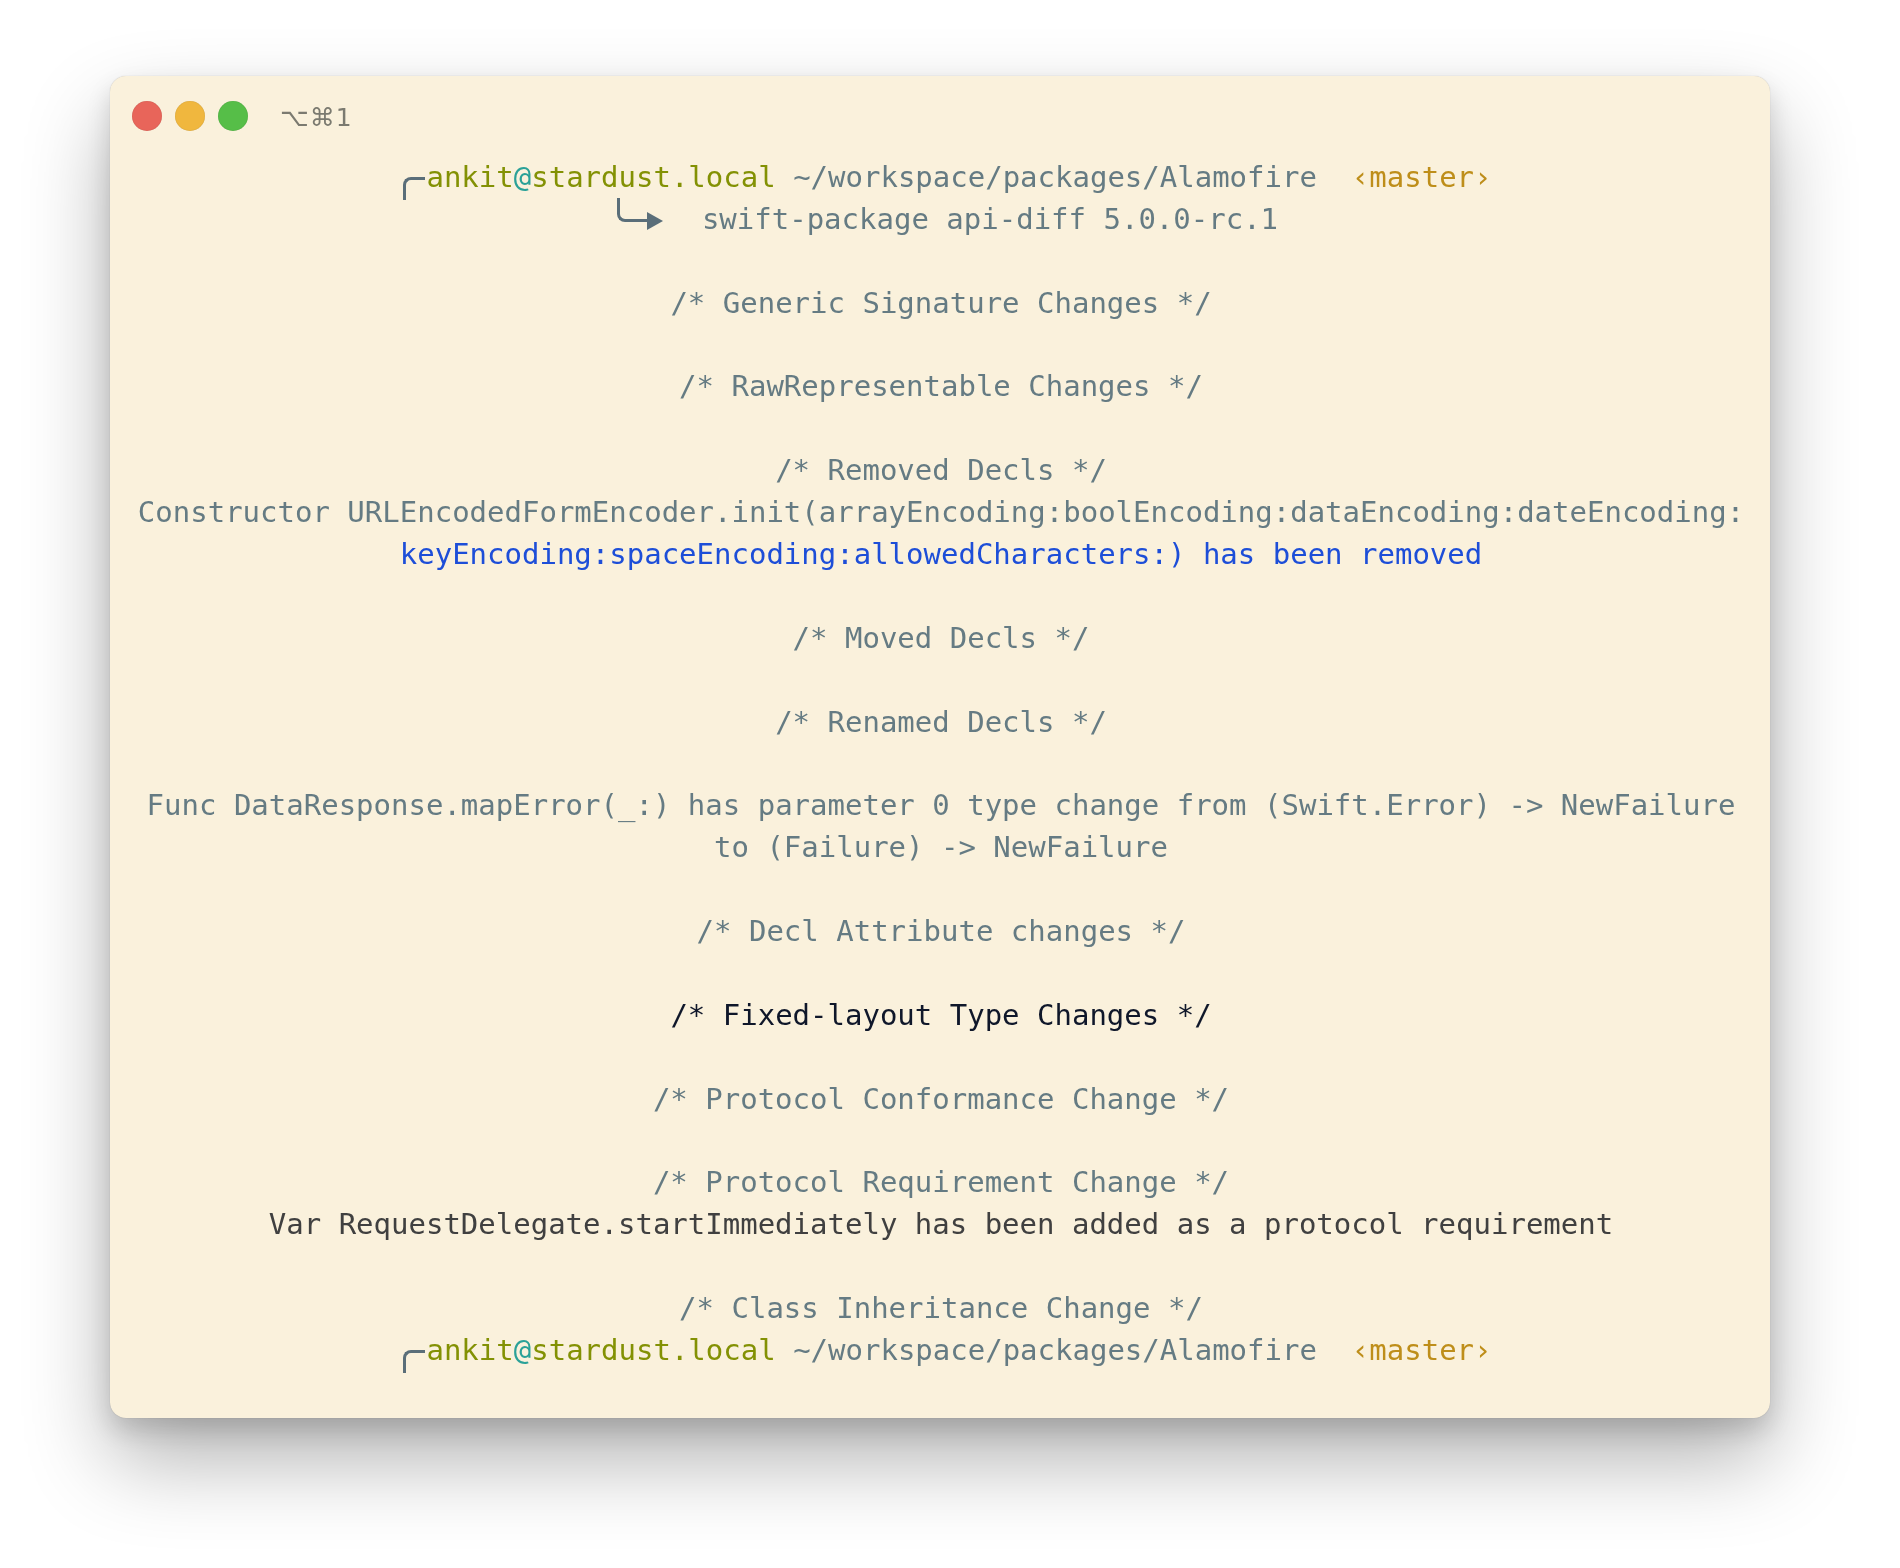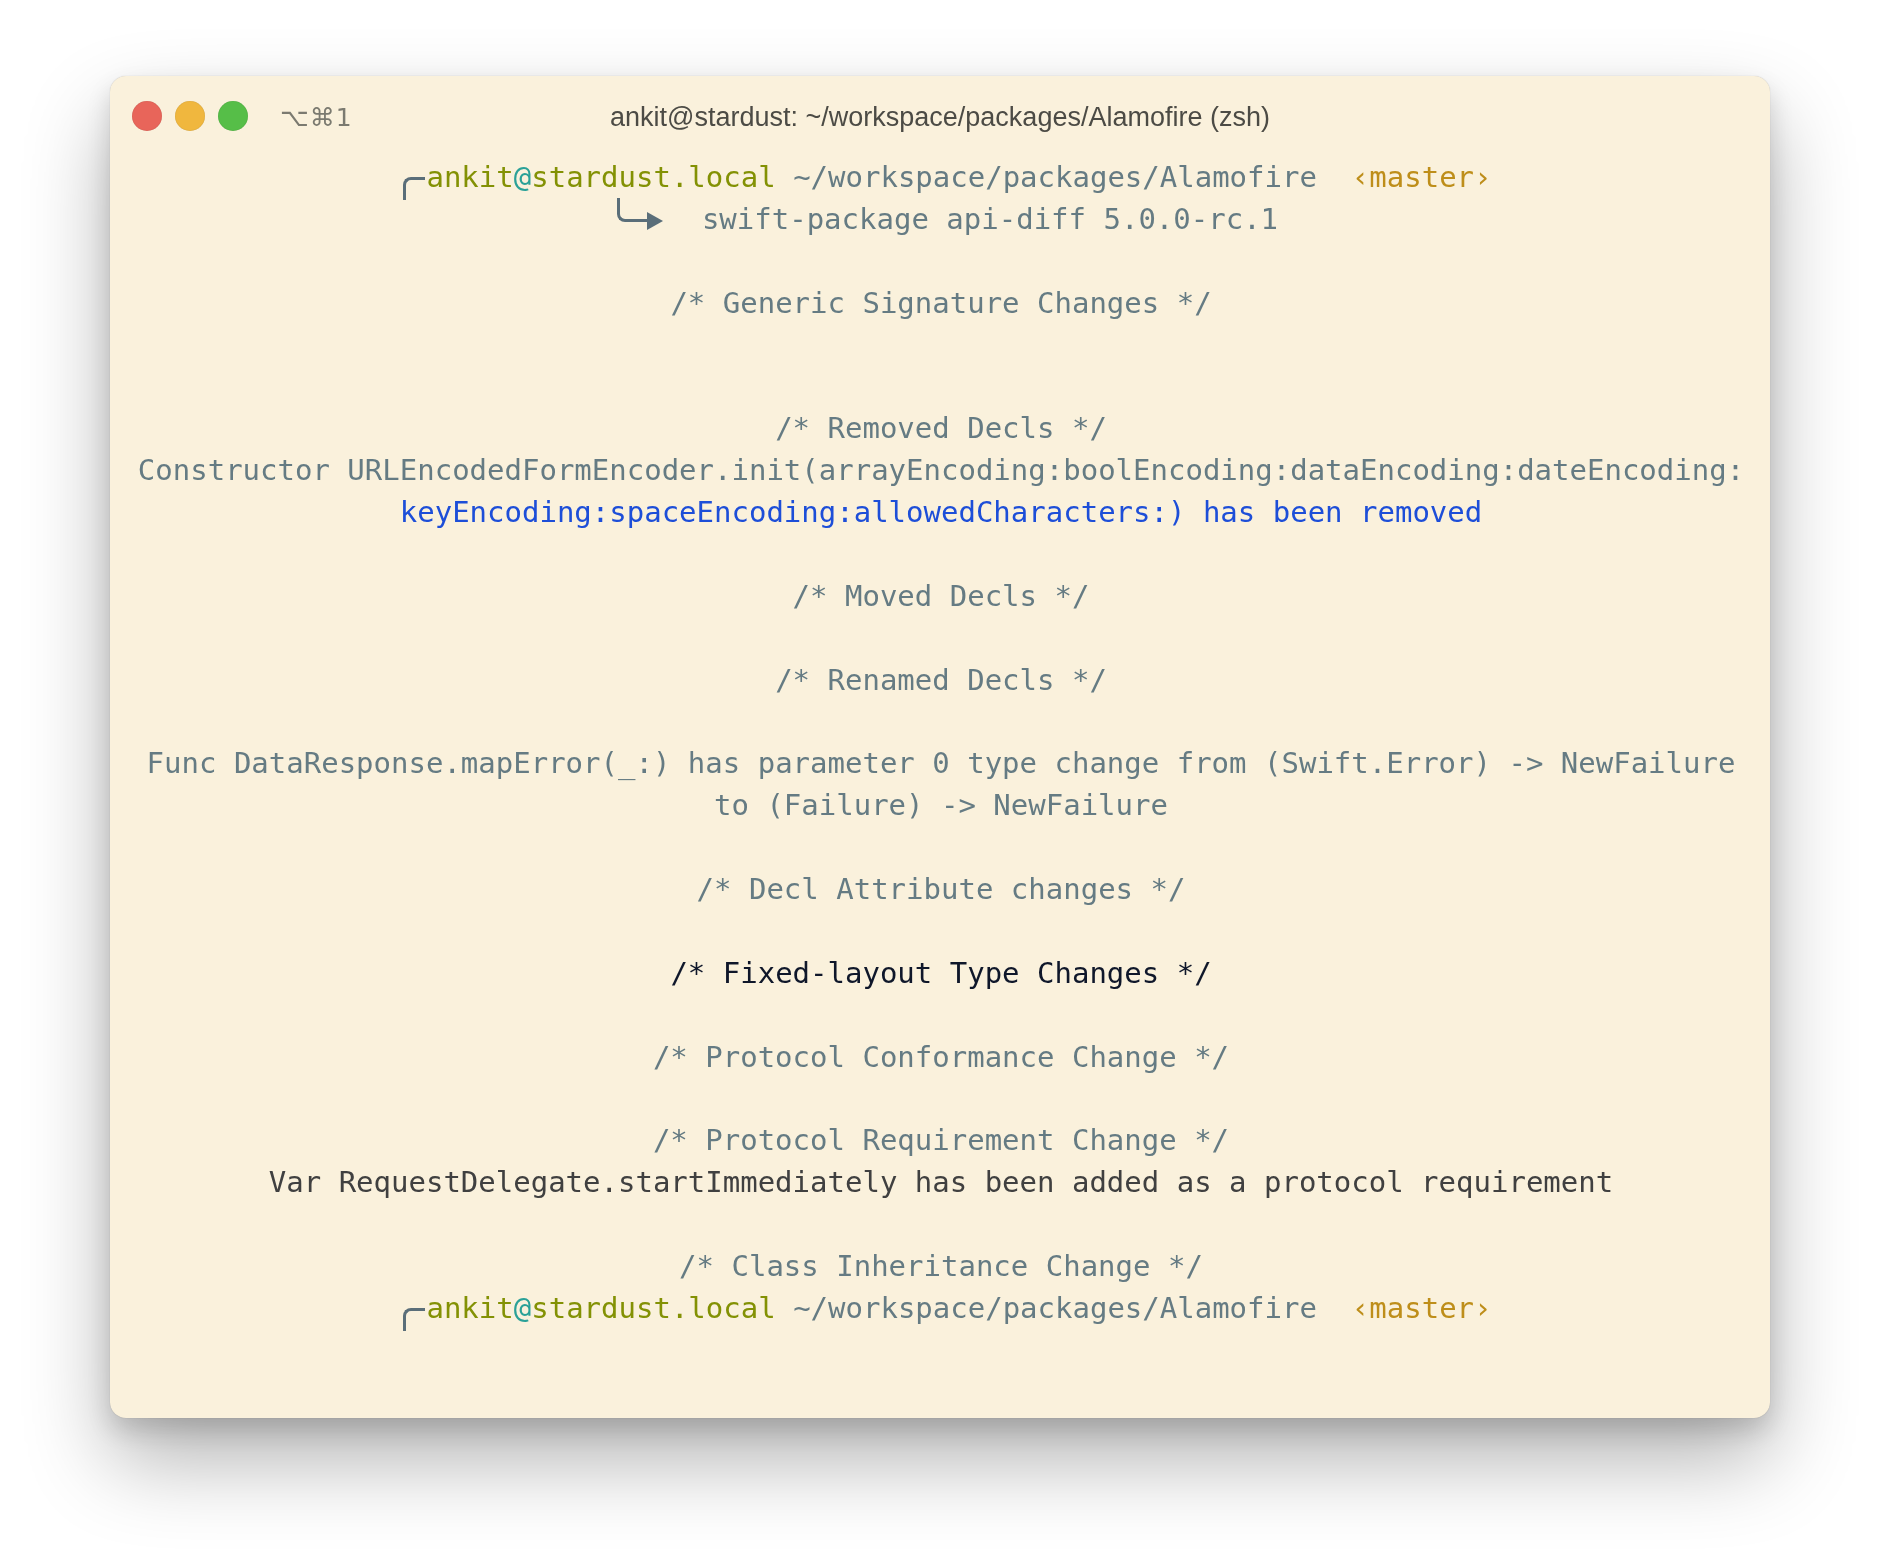--- a/index.html
+++ b/index.html
@@ -138,28 +138,28 @@
 <body>
 
 <div class="window">
   <div class="titlebar">
     <div class="lights">
       <div class="light" style="background: rgb(232, 101, 90);"></div>
       <div class="light" style="background: rgb(240, 183, 62);"></div>
       <div class="light" style="background: rgb(86, 190, 72);"></div>
     </div>
     <div class="shortcut">⌥⌘1</div>
-    <div class="titlebar-title">ankit@stardust: ~/workspace/packages/Alamofire (zsh)</div>
   </div>
   <div class="screen">
       <div class="line"><span class="corner-top"></span><span class="seg" style="color: rgb(131, 145, 4);">ankit</span><span class="seg" style="color: rgb(42, 161, 152);">@</span><span class="seg" style="color: rgb(131, 145, 4);">stardust.local</span><span class="seg" style="color: rgb(101, 123, 131);"> ~/workspace/packages/Alamofire</span><span class="seg" style="color: rgb(101, 123, 131);">  </span><span class="seg" style="color: rgb(190, 142, 26);">‹master›</span></div>
       <div class="line"><span class="corner-cmd"></span><span class="seg" style="color: rgb(101, 123, 131);">swift-package api-diff 5.0.0-rc.1</span></div>
       <div class="line"></div>
       <div class="line"><span class="seg" style="color: rgb(101, 123, 131);">/* Generic Signature Changes */</span></div>
       <div class="line"></div>
+      <div class="line"><span class="seg" style="color: rgb(101, 123, 131);">/* RawRepresentable Changes */</span></div>
       <div class="line"></div>
       <div class="line"><span class="seg" style="color: rgb(101, 123, 131);">/* Removed Decls */</span></div>
       <div class="line"><span class="seg" style="color: rgb(101, 123, 131);">Constructor URLEncodedFormEncoder.init(arrayEncoding:boolEncoding:dataEncoding:dateEncoding:</span></div>
       <div class="line"><span class="seg" style="color: #1d4ed8;">keyEncoding:spaceEncoding:allowedCharacters:) has been removed</span></div>
       <div class="line"></div>
       <div class="line"><span class="seg" style="color: rgb(101, 123, 131);">/* Moved Decls */</span></div>
       <div class="line"></div>
       <div class="line"><span class="seg" style="color: rgb(101, 123, 131);">/* Renamed Decls */</span></div>
       <div class="line"></div>
       <div class="line"><span class="seg" style="color: rgb(101, 123, 131);">Func DataResponse.mapError(_:) has parameter 0 type change from (Swift.Error) -&gt; NewFailure</span></div>

